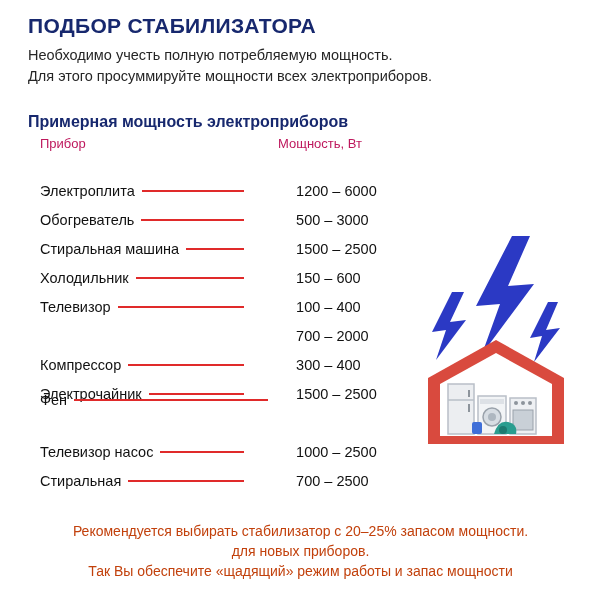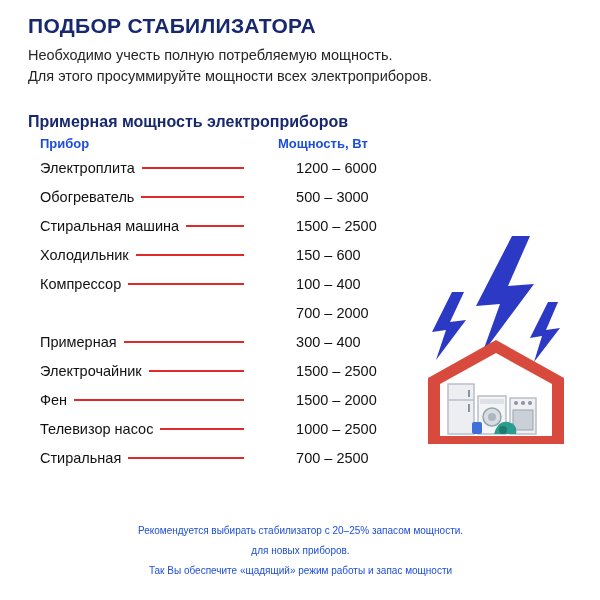--- a/index.html
+++ b/index.html
@@ -59,23 +59,22 @@
   
   .table {
     position: absolute;
     left: 40px;
     top: 136px;
     width: 400px;
   }
   .thead {
     display: flex;
     font-size: 13px;
-    color: #1d4ed8;
+    color: #be185d;
     padding-bottom: 9px;
-    font-weight: bold;
   }
   .th-device { width: 238px; }
   .th-power { width: 160px; }
 
   .row {
     display: flex;
     align-items: baseline;
     height: 29px;
     gap: 42px;
   }
@@ -97,32 +96,33 @@
     border-bottom: 2px solid #e02a2a;
     position: relative;
     top: -4px;
     min-width: 20px;
   }
   .cell-power {
     width: 160px;
     font-size: 14.5px;
     color: #111;
     white-space: nowrap;
+    margin-top: 23px;
   }
 
   
   .footer-note {
     position: absolute;
     left: 28px;
     top: 521px;
     width: 545px;
     text-align: center;
-    font-size: 10px;
+    font-size: 14px;
     line-height: 20px;
-    color: #1d4ed8;
+    color: #c2410c;
   }
 
   
   .illustration {
     position: absolute;
     left: 408px;
     top: 228px;
     width: 180px;
     height: 240px;
   }
@@ -175,55 +175,54 @@
     <div class="row">
       <div class="cell-device">
         <span class="dev-name">Холодильник</span>
         <span class="dashline"></span>
       </div>
       <div class="cell-power">150 – 600</div>
     </div>
 
     <div class="row">
       <div class="cell-device">
+        <span class="dev-name">Телевизор</span>
+        <span class="dashline"></span>
+      </div>
+      <div class="cell-power">100 – 400</div>
+    </div>
+
+    <div class="row">
+      <div class="cell-device">
+        <span class="dashline"></span>
+      </div>
+      <div class="cell-power">700 – 2000</div>
+    </div>
+
+    <div class="row">
+      <div class="cell-device">
         <span class="dev-name">Компрессор</span>
         <span class="dashline"></span>
       </div>
-      <div class="cell-power">100 – 400</div>
-    </div>
-
-    <div class="row">
-      <div class="cell-device">
-        <span class="dashline"></span>
-      </div>
-      <div class="cell-power">700 – 2000</div>
-    </div>
-
-    <div class="row">
-      <div class="cell-device">
-        <span class="dev-name">Примерная</span>
-        <span class="dashline"></span>
-      </div>
       <div class="cell-power">300 – 400</div>
     </div>
 
     <div class="row">
       <div class="cell-device">
         <span class="dev-name">Электрочайник</span>
         <span class="dashline"></span>
       </div>
       <div class="cell-power">1500 – 2500</div>
     </div>
 
     <div class="row">
       <div class="cell-device">
         <span class="dev-name">Фен</span>
         <span class="dashline"></span>
       </div>
-      <div class="cell-power">1500 – 2000</div>
     </div>
 
     <div class="row">
       <div class="cell-device">
         <span class="dev-name">Телевизор насос</span>
         <span class="dashline"></span>
       </div>
       <div class="cell-power">1000 – 2500</div>
     </div>
 

